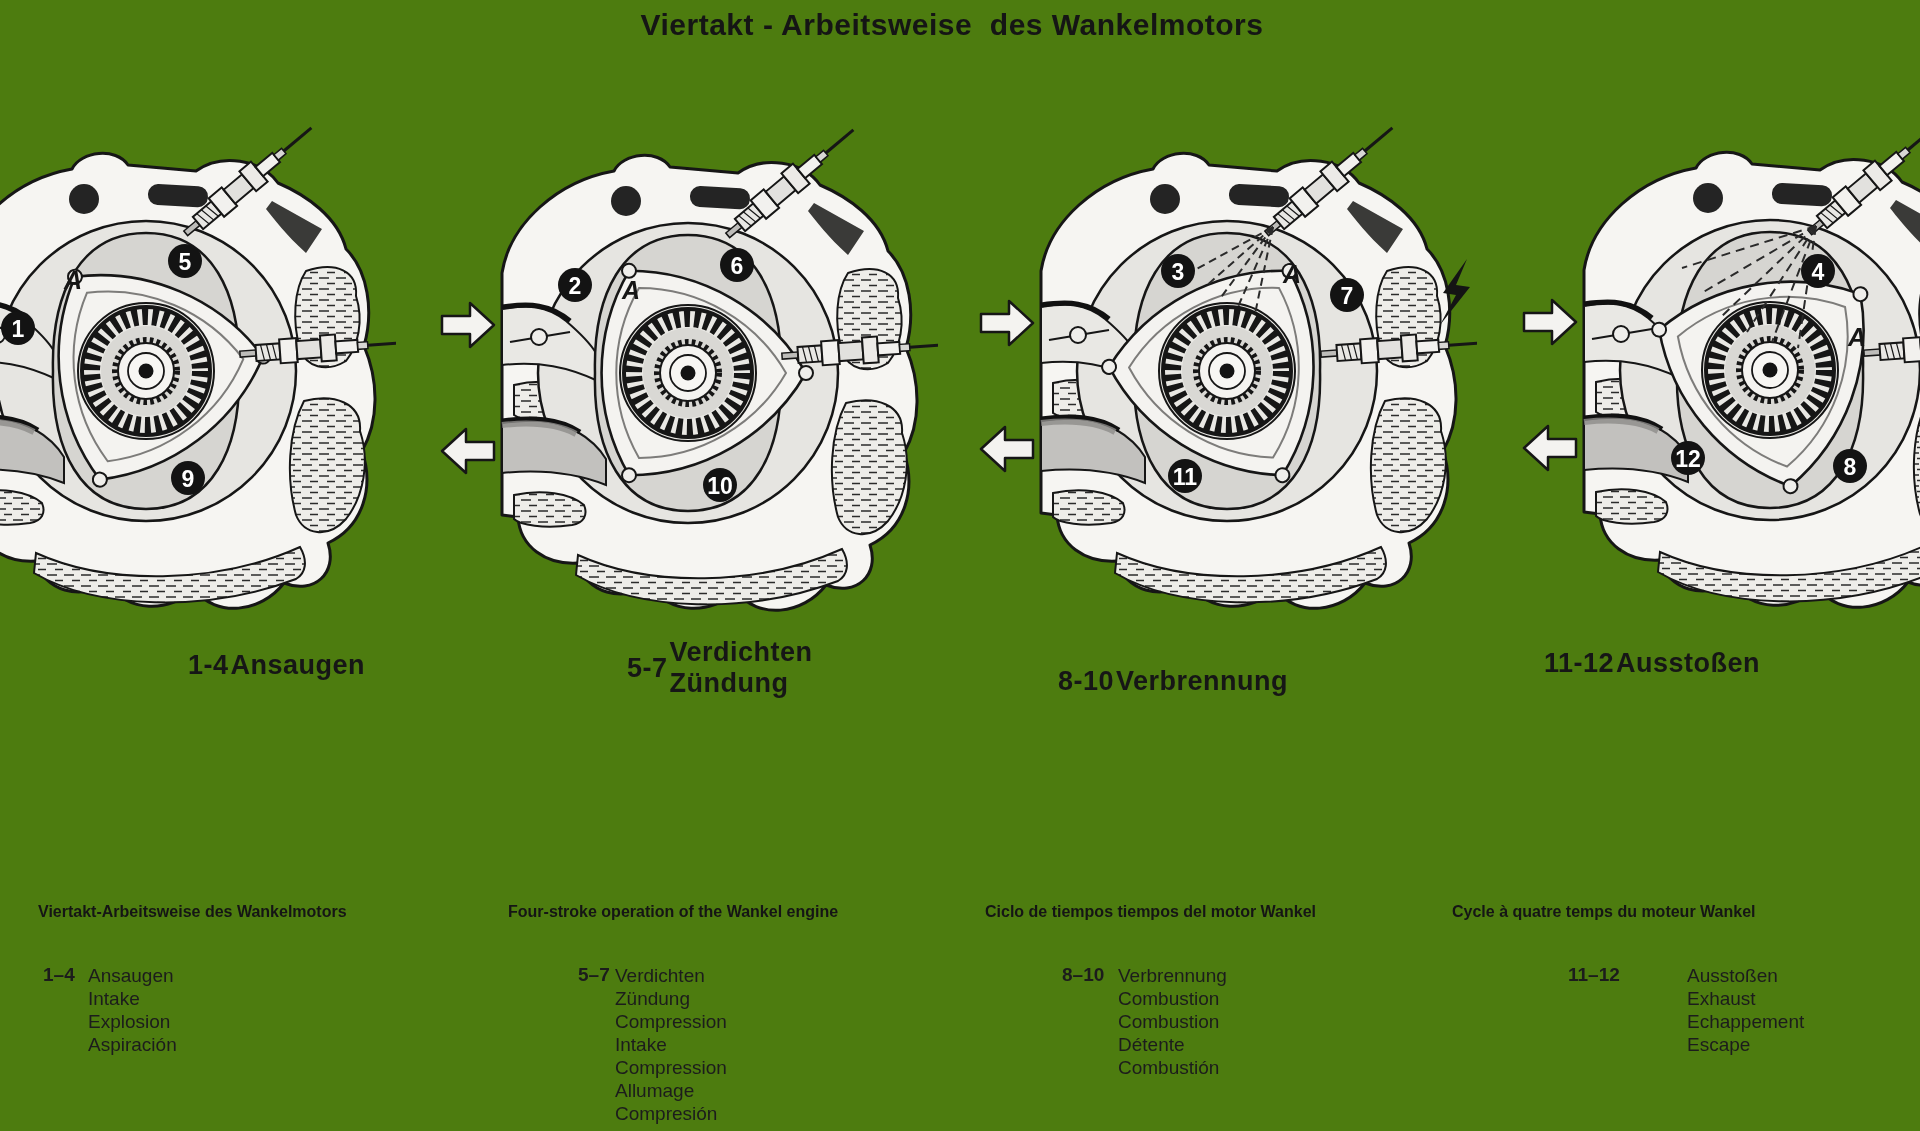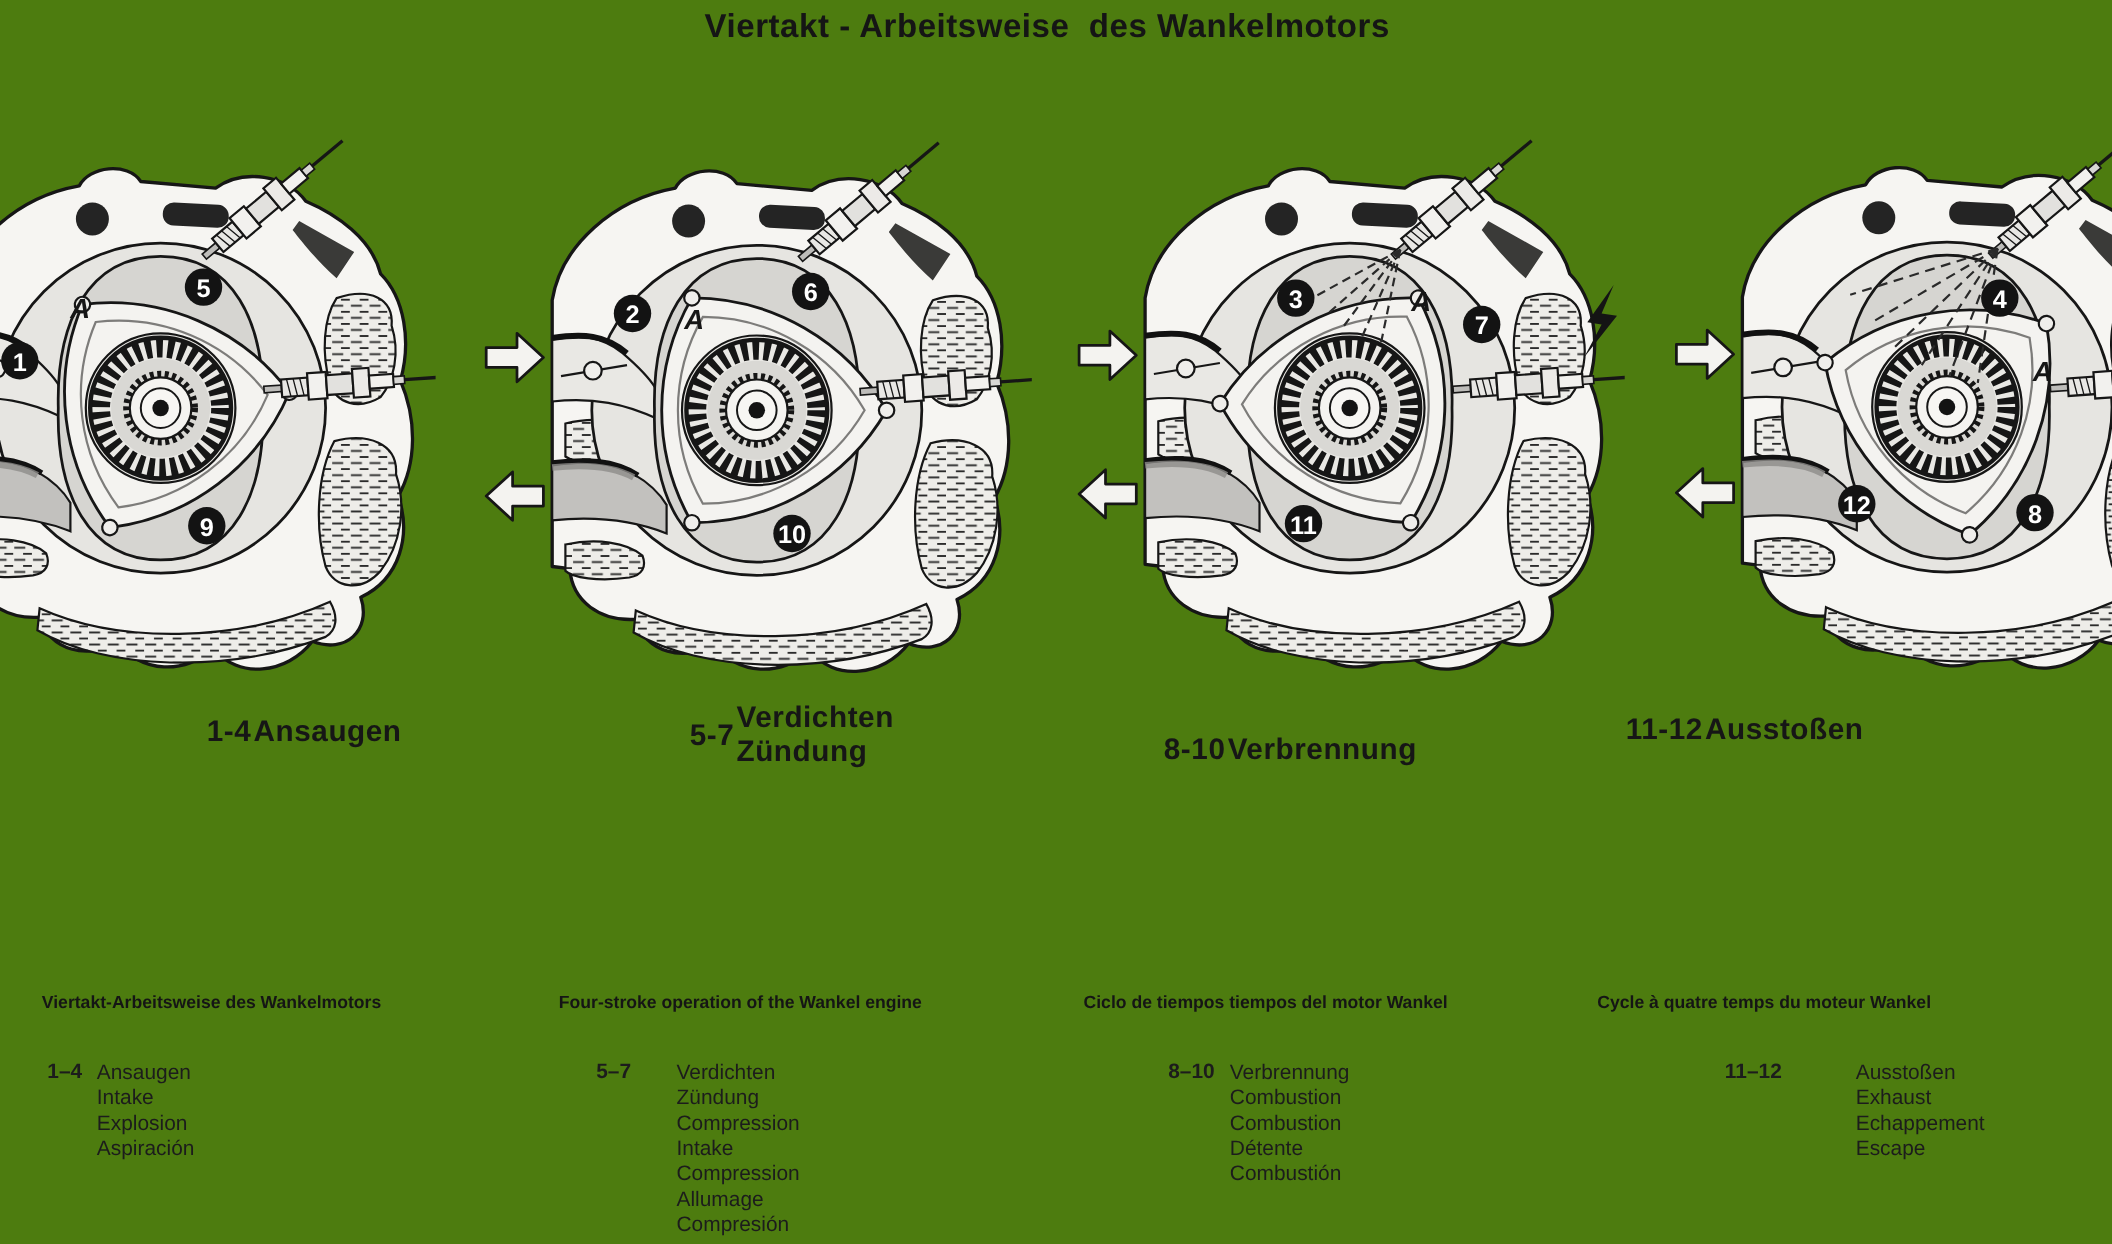--- a/index.html
+++ b/index.html
@@ -283,21 +283,21 @@
         <span>Zündung</span>
       </span>
   </div>
   <div class="stage-label" style="left:1058px;top:666px">
     <span class="range">8-10</span>
     <span class="lines">
         <span>Verbrennung</span>
         <span></span>
       </span>
   </div>
-  <div class="stage-label" style="left:1478px;top:648px">
+  <div class="stage-label" style="left:1544px;top:648px">
     <span class="range">11-12</span>
     <span class="lines">
         <span>Ausstoßen</span>
         <span></span>
       </span>
   </div>
 
   <div>
     <div class="lg-h" style="left:38px">Viertakt-Arbeitsweise des Wankelmotors</div>
     <div class="lg-range" style="left:43px">1–4</div>
@@ -305,21 +305,21 @@
       <span>Ansaugen</span>
       <span>Intake</span>
       <span>Explosion</span>
       <span>Aspiración</span>
       <span></span>
       <span></span>
       <span></span>
     </div>
 
     <div class="lg-h" style="left:508px">Four-stroke operation of the Wankel engine</div>
-    <div class="lg-range" style="left:542px">5–7</div>
+    <div class="lg-range" style="left:578px">5–7</div>
     <div class="lg-terms" style="left:615px">
       <span>Verdichten</span>
       <span>Zündung</span>
       <span>Compression</span>
       <span>Intake</span>
       <span>Compression</span>
       <span>Allumage</span>
       <span>Compresión</span>
     </div>
 

